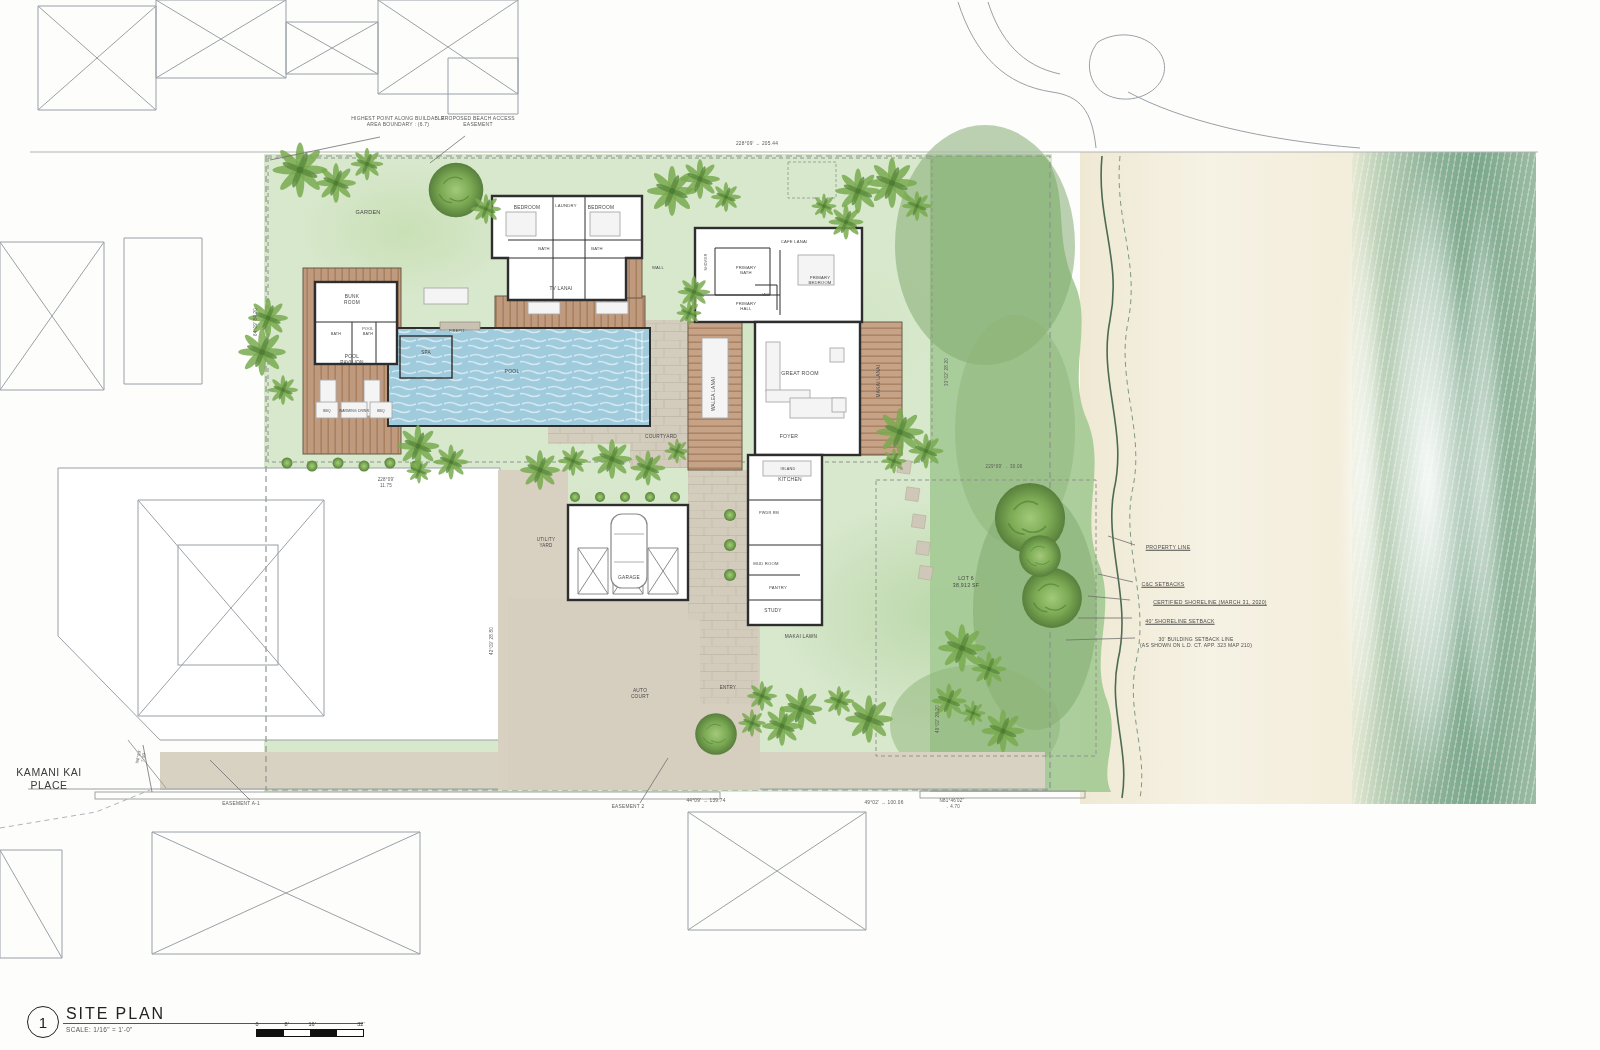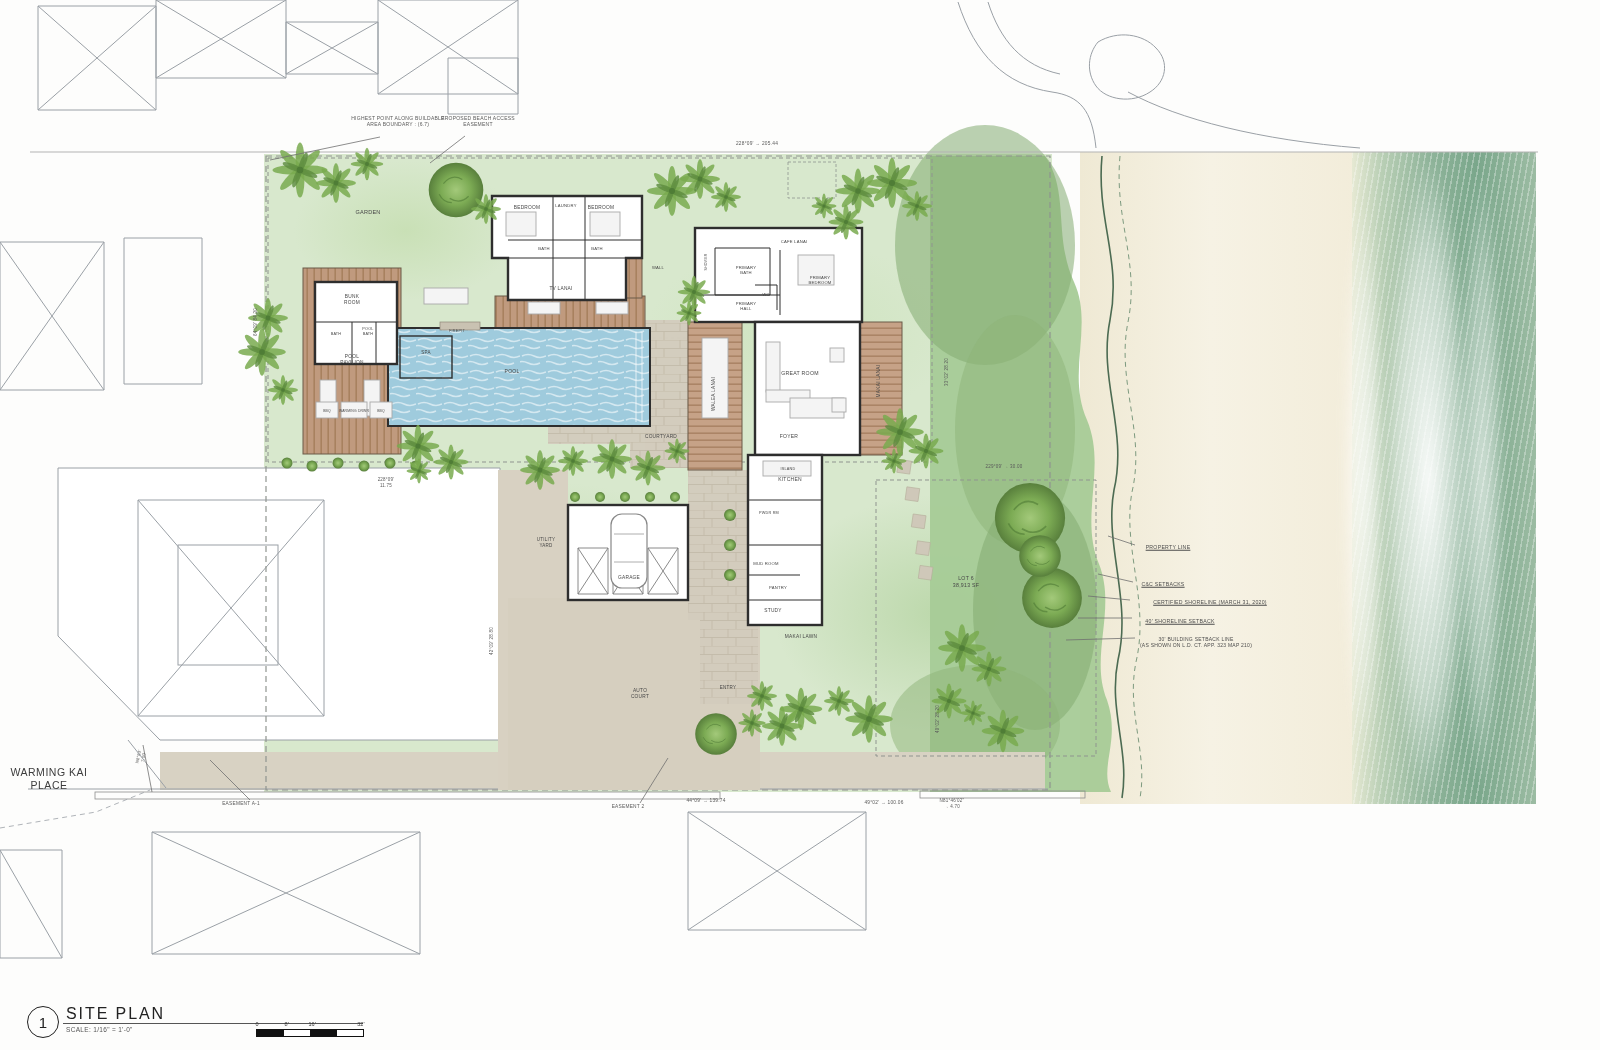--- a/index.html
+++ b/index.html
@@ -322,21 +322,21 @@
       <path d="M1130,600 L1088,596"></path>
         <path d="M1132,618 L1078,618"></path>
         <path d="M1135,638 L1066,640"></path>
       <path d="M250,800 L210,760"></path>
         <path d="M640,803 L668,758"></path>
       <path d="M143,745 L152,792"></path>
     </g>
   </svg>
 
   <div class="abs" style="left:0;top:0;width:1600px;height:1050px;">
-      <span class="lbl" style="left: 49px; top: 779px; font-size: 10.5px; color: rgb(60, 60, 60);">WARMING KAI
+      <span class="lbl" style="left: 49px; top: 779px; font-size: 10.5px; color: rgb(60, 60, 60);">KAMANI KAI
 PLACE</span>
       <span class="lbl" style="left: 368px; top: 212px; font-size: 5.5px;">GARDEN</span>
       <span class="lbl" style="left: 527px; top: 208px; font-size: 4.8px;">BEDROOM</span>
       <span class="lbl" style="left: 566px; top: 206px; font-size: 4.2px;">LAUNDRY</span>
       <span class="lbl" style="left: 601px; top: 208px; font-size: 4.8px;">BEDROOM</span>
       <span class="lbl" style="left: 544px; top: 249px; font-size: 4.2px;">BATH</span>
       <span class="lbl" style="left: 597px; top: 249px; font-size: 4.2px;">BATH</span>
       <span class="lbl" style="left: 561px; top: 289px; font-size: 4.8px;">TV LANAI</span>
       <span class="lbl" style="left: 794px; top: 242px; font-size: 4.2px;">CAFE LANAI</span>
       <span class="lbl" style="left: 746px; top: 270px; font-size: 4.2px;">PRIMARY

